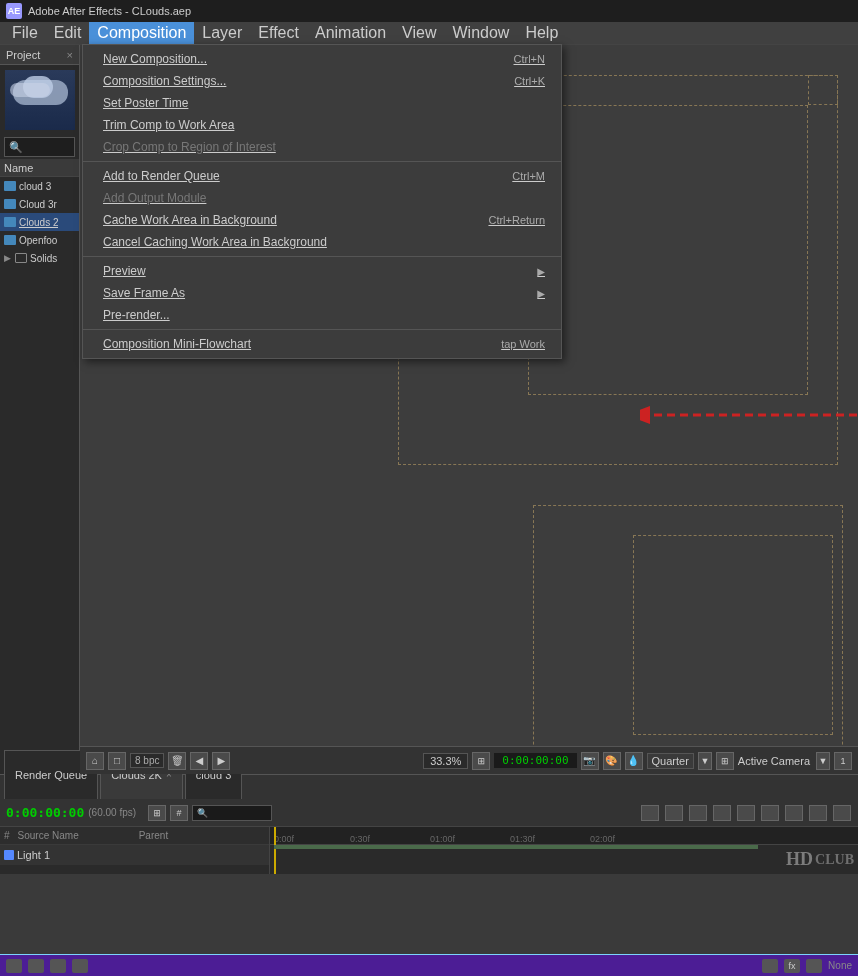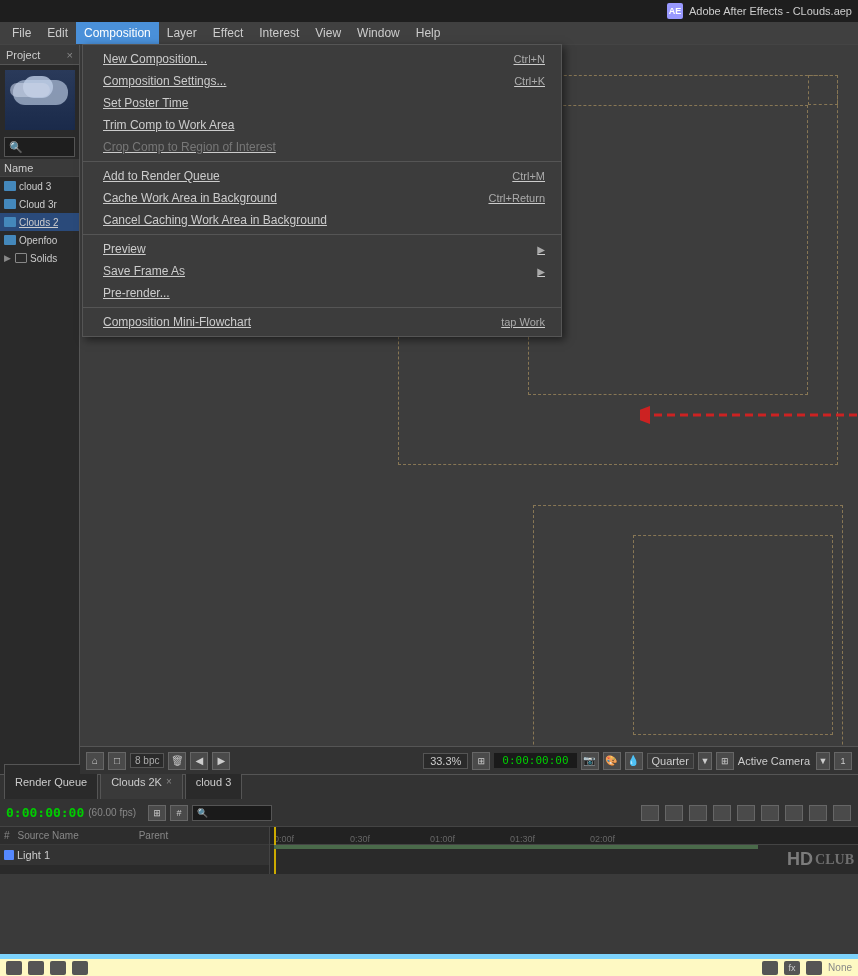--- a/index.html
+++ b/index.html
@@ -15,21 +15,20 @@
     }
 
     
     #title-bar {
       height: 22px;
       background: #1e1e1e;
       display: flex;
       align-items: center;
       padding: 0 6px;
       gap: 6px;
-      justify-content: flex-end;
     }
     #title-bar .app-icon {
       width: 16px; height: 16px;
       background: #9999ff;
       border-radius: 2px;
       display: flex; align-items: center; justify-content: center;
       font-size: 9px; font-weight: bold; color: #fff;
     }
     #title-bar .title-text {
       color: #cccccc;
@@ -42,21 +41,21 @@
       background: #404040;
       display: flex;
       align-items: center;
       padding: 0 4px;
       position: relative;
       z-index: 100;
     }
     .menu-item {
       padding: 2px 8px;
       cursor: pointer;
-      font-size: 12px;
+      font-size: 16px;
       color: #cccccc;
       height: 22px;
       display: flex;
       align-items: center;
     }
     .menu-item:hover, .menu-item.active {
       background: #5b5b5b;
     }
     .menu-item.active {
       background: #4a90d9;
@@ -217,21 +216,21 @@
     }
     #timeline-tabs {
       height: 24px;
       background: #333;
       display: flex;
       align-items: flex-end;
       gap: 2px;
       padding: 0 4px;
     }
     .tl-tab {
-      padding: 11px 10px;
+      padding: 18px 10px;
       background: #2a2a2a;
       border: 1px solid #555;
       border-bottom: none;
       font-size: 11px;
       cursor: pointer;
       color: #ccc;
       display: flex;
       align-items: flex-start;
       gap: 4px;
     }
@@ -286,21 +285,21 @@
   </div>
   <span class="title-text">Adobe After Effects - CLouds.aep</span>
 </div>
 
 <div id="menu-bar">
   <div class="menu-item">File</div>
   <div class="menu-item">Edit</div>
   <div class="menu-item active">Composition</div>
   <div class="menu-item">Layer</div>
   <div class="menu-item">Effect</div>
-  <div class="menu-item">Interest</div>
+  <div class="menu-item">Animation</div>
   <div class="menu-item">View</div>
   <div class="menu-item">Window</div>
   <div class="menu-item">Help</div>
 </div>
 
 <div id="composition-menu">
 
   <div class="menu-section">
     <div class="menu-entry">
       <span>New Composition...</span>
@@ -321,20 +320,24 @@
     <div class="menu-entry disabled">
       <span>Crop Comp to Region of Interest</span>
       <span class="shortcut"></span>
     </div>
   </div>
 
   <div class="menu-section">
     <div class="menu-entry">
       <span>Add to Render Queue</span>
       <span class="shortcut">Ctrl+M</span>
+    </div>
+    <div class="menu-entry disabled">
+      <span>Add Output Module</span>
+      <span class="shortcut"></span>
     </div>
     <div class="menu-entry">
       <span>Cache Work Area in Background</span>
       <span class="shortcut">Ctrl+Return</span>
     </div>
     <div class="menu-entry">
       <span>Cancel Caching Work Area in Background</span>
       <span class="shortcut"></span>
     </div>
   </div>
@@ -518,28 +521,28 @@
         <span style="font-size:9px;color:#666;position:absolute;left:160px;margin-top:36px;">01:00f</span>
         <span style="font-size:9px;color:#666;position:absolute;left:240px;">01:30f</span>
         <span style="font-size:9px;color:#666;position:absolute;left:320px;">02:00f</span>
       </div>
 
       <div style="position:absolute;top:0;left:4px;width:2px;height:100%;background:#ccaa00;pointer-events:none;"></div>
 
       <div style="height:4px;background:#4a6a4a;position:absolute;top:18px;left:4px;right:100px;"></div>
 
       <div style="position:absolute;bottom:4px;right:4px;display:flex;align-items:center;gap:2px;">
-        <span style="font-size:18px;font-weight:bold;color:rgba(180,180,180,0.6);font-family:Liberation Sans, sans-serif;">HD</span>
+        <span style="font-size:18px;font-weight:bold;color:rgba(180,180,180,0.6);font-family:Liberation Serif, serif;">HD</span>
         <span style="font-size:14px;font-weight:bold;color:rgba(180,180,180,0.5);font-family:serif;">CLUB</span>
       </div>
     </div>
   </div>
 </div>
 
-<div id="status-bar" style="position:absolute;bottom:0;left:0;width:858px;height:22px;background:#fef9c3;display:flex;align-items:center;padding:0 6px;gap:6px;border-top:5px solid #7dd3fc;">
+<div id="status-bar" style="position:absolute;bottom:0;left:0;width:858px;height:22px;background:#4c1d95;display:flex;align-items:center;padding:0 6px;gap:6px;border-top:1px solid #7dd3fc;">
   <div style="width:16px;height:14px;background:#555;border-radius:2px;cursor:pointer;"></div>
   <div style="width:16px;height:14px;background:#555;border-radius:2px;cursor:pointer;"></div>
   <div style="width:16px;height:14px;background:#555;border-radius:2px;cursor:pointer;"></div>
   <div style="width:16px;height:14px;background:#555;border-radius:2px;cursor:pointer;"></div>
   <div style="flex:1;"></div>
   <div style="width:16px;height:14px;background:#555;border-radius:2px;cursor:pointer;"></div>
   <div style="width:16px;height:14px;background:#555;border-radius:2px;cursor:pointer;font-size:9px;display:flex;align-items:center;justify-content:center;">fx</div>
   <div style="width:16px;height:14px;background:#555;border-radius:2px;cursor:pointer;"></div>
   <div style="font-size:10px;color:#888;">None</div>
 </div>

